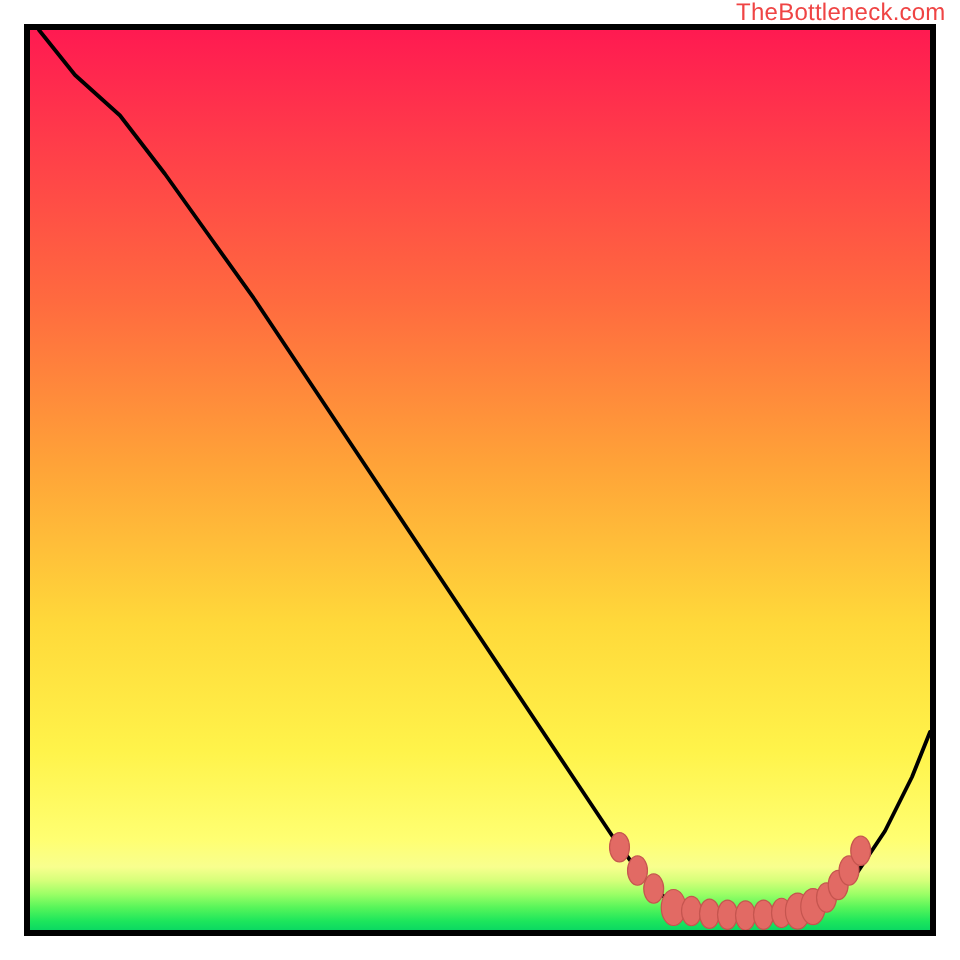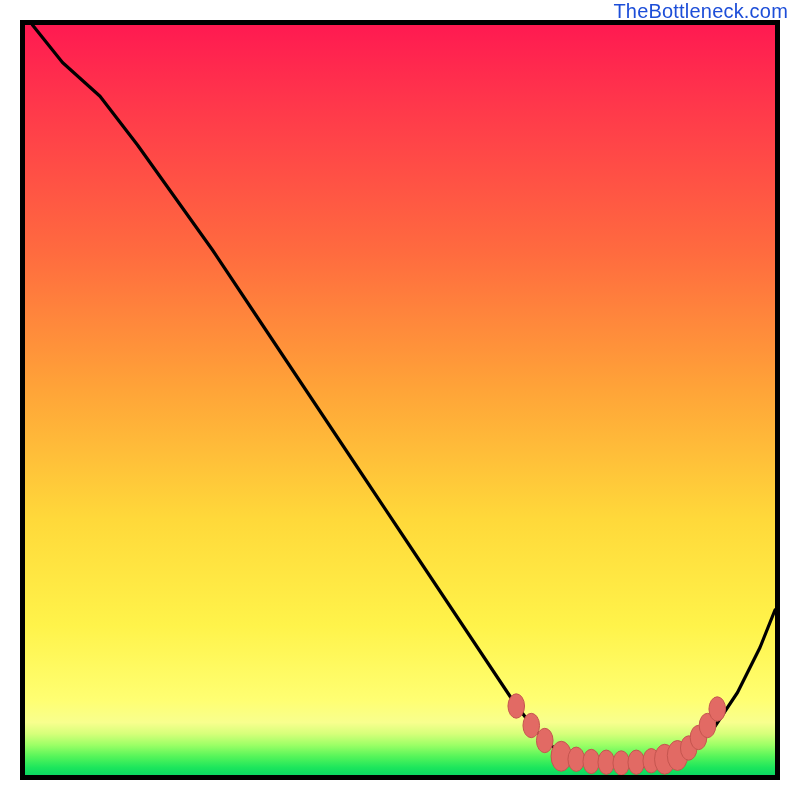--- a/index.html
+++ b/index.html
@@ -54,21 +54,21 @@
     width: 100%;
     height: 100%;
     overflow: visible;
   }
   .watermark {
     position: absolute;
     top: 0px;
     right: 12px;
     font-family: Arial, Helvetica, sans-serif;
     font-size: 20px;
-    color: #1d4ed8;
+    color: #ef4444;
     letter-spacing: 0.2px;
   }
 </style>
 </head>
 <body>
 
 <div class="frame">
   <div class="watermark">TheBottleneck.com</div>
 
   <div class="plot-area">

